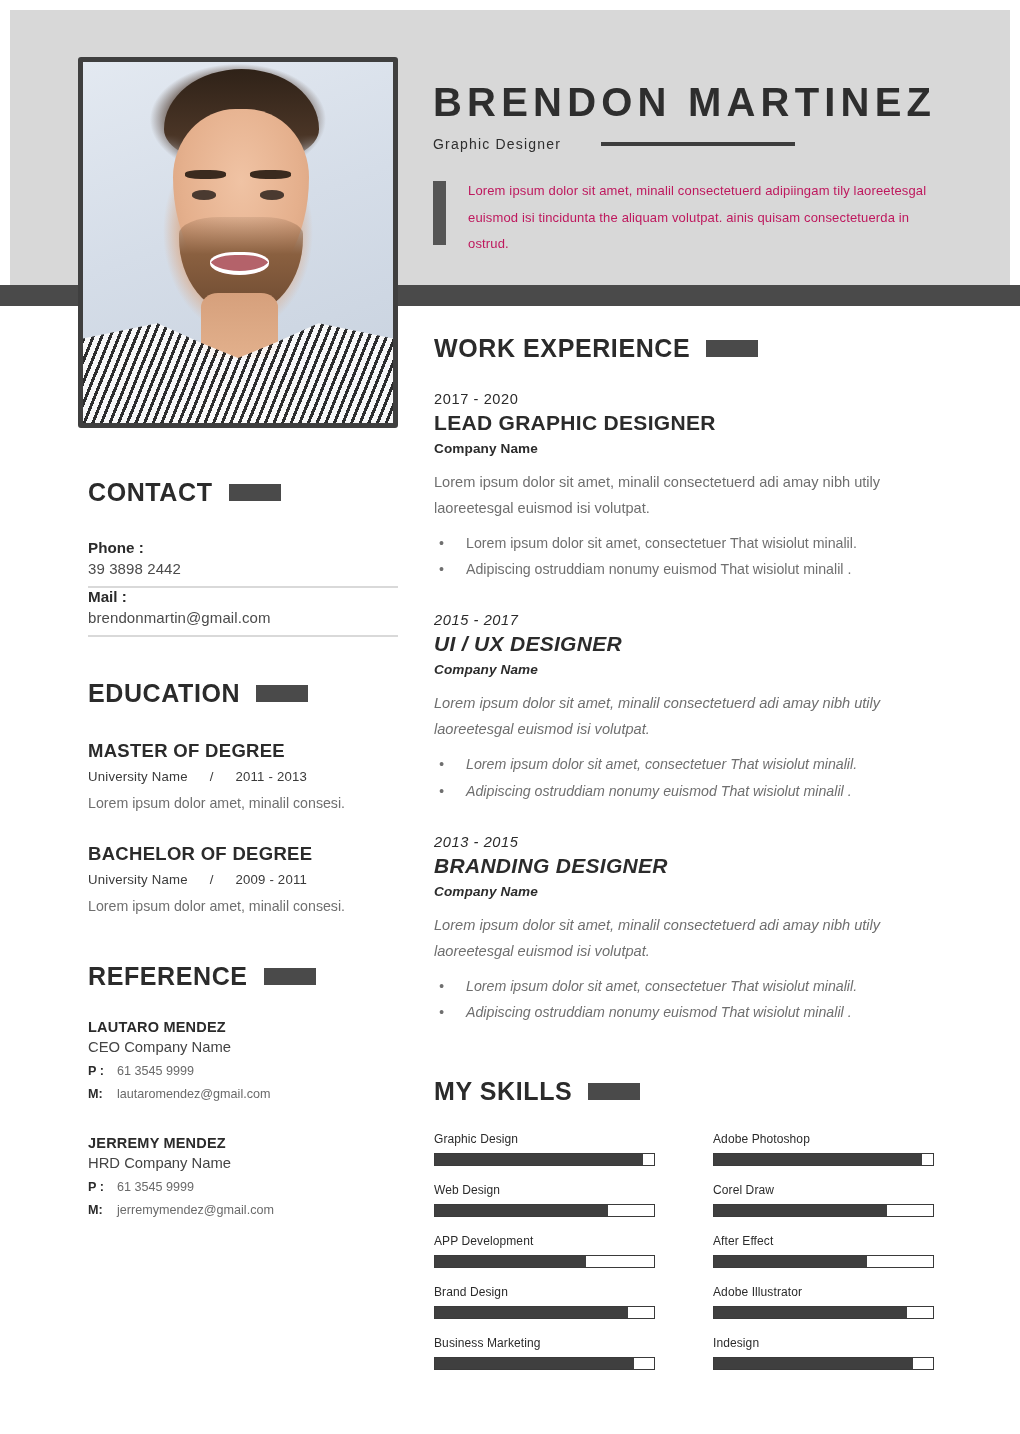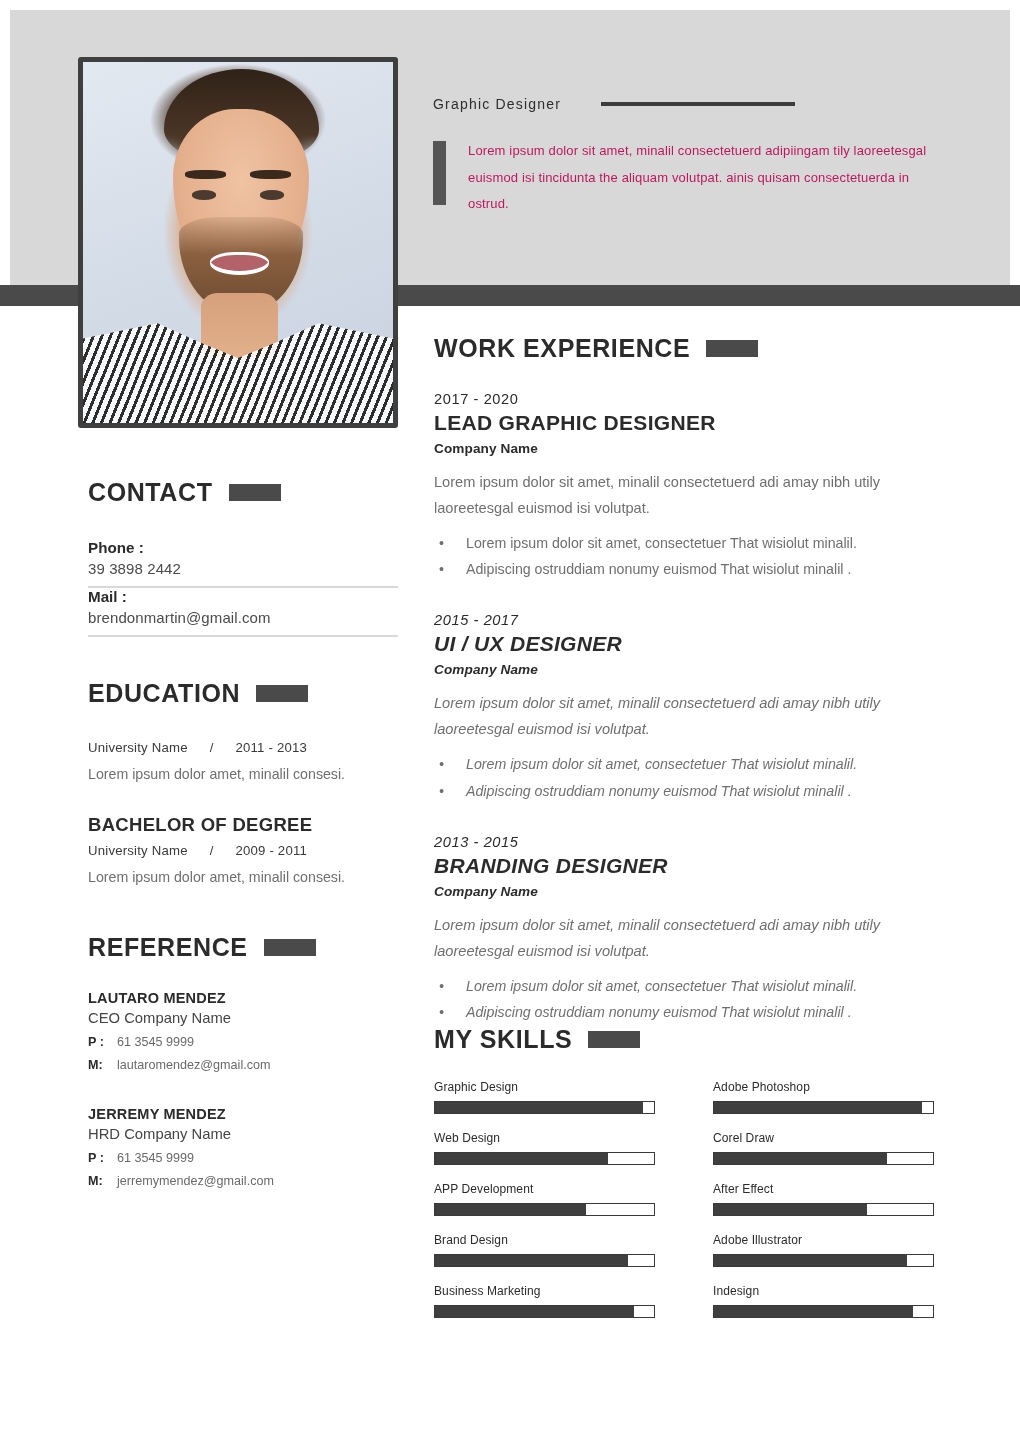--- a/index.html
+++ b/index.html
@@ -303,21 +303,21 @@
     line-height: 1.85;
   }
   .bullet .dot {
     width: 32px;
     min-width: 32px;
     text-align: left;
     padding-left: 5px;
   }
 
   
-  .skills-sec { }
+  .skills-sec { margin-top: 52px; }
   .skills-grid {
     margin-top: 26px;
     display: flex;
     gap: 58px;
   }
   .skills-col { width: 222px; }
   .skill + .skill { margin-top: 17px; }
   .skill-name {
     font-size: 12px;
     color: #2b2b2b;
@@ -353,20 +353,21 @@
       <div class="photo-eye l"></div>
       <div class="photo-eye r"></div>
       <div class="photo-beard"></div>
       <div class="photo-mouth"></div>
       <div class="photo-neck"></div>
       <div class="photo-shirt"></div>
     </div>
   </div>
 
   <div class="header-text">
+    <div class="name">BRENDON MARTINEZ</div>
     <div class="title-row">
       <div class="job-title">Graphic Designer</div>
       <div class="title-line"></div>
     </div>
     <div class="summary-row">
       <div class="summary-bar"></div>
       <div class="summary-text">Lorem ipsum dolor sit amet, minalil consectetuerd adipiingam tily laoreetesgal euismod isi tincidunta the aliquam  volutpat. ainis quisam consectetuerda in ostrud.</div>
     </div>
   </div>
 
@@ -389,20 +390,21 @@
       <div class="contact-div"></div>
     </div>
 
     <div class="edu-sec">
       <div class="sec-head">
         <h2>EDUCATION</h2>
         <div class="sec-chip"></div>
       </div>
       <div class="edu-block">
         <div class="edu-item">
+          <div class="edu-degree">MASTER OF DEGREE</div>
           <div class="edu-meta">
             <span class="uni">University Name</span>
             <span class="slash">/</span>
             <span class="yrs">2011 - 2013</span>
           </div>
           <div class="edu-desc">Lorem ipsum dolor amet, minalil consesi.</div>
         </div>
         <div class="edu-item">
           <div class="edu-degree">BACHELOR OF DEGREE</div>
           <div class="edu-meta">

